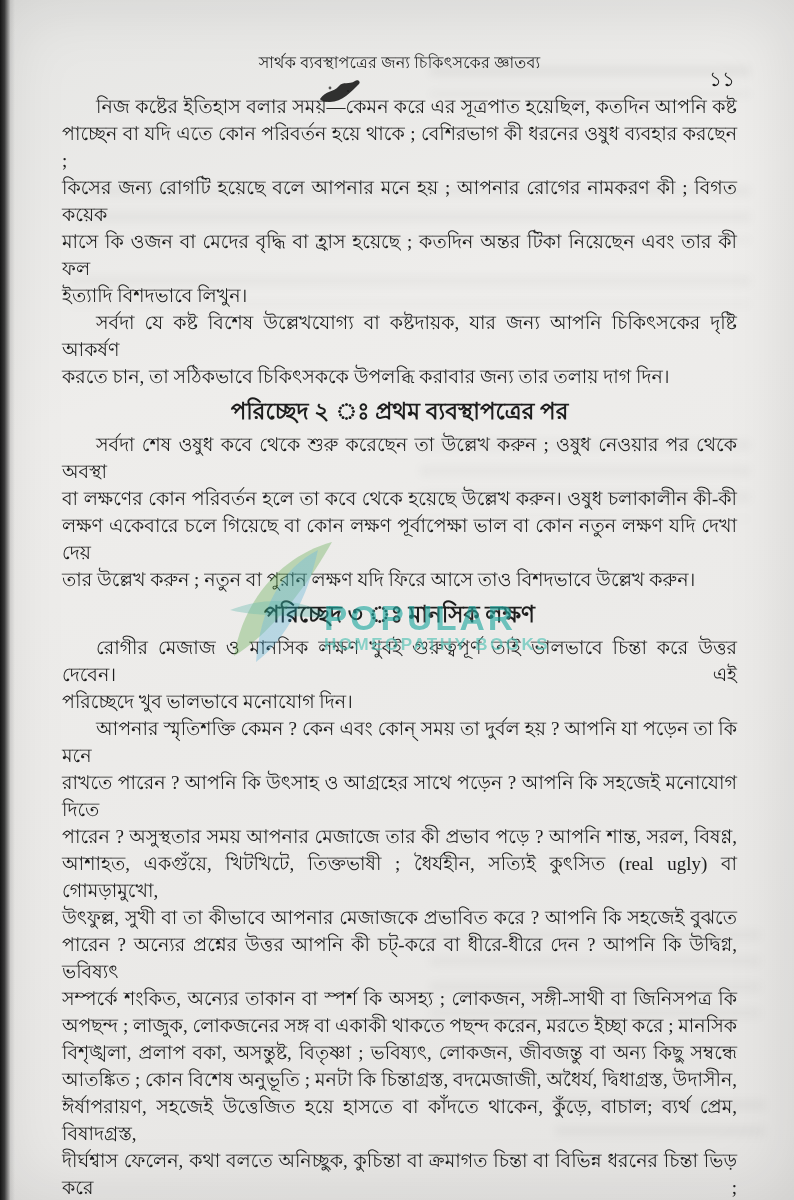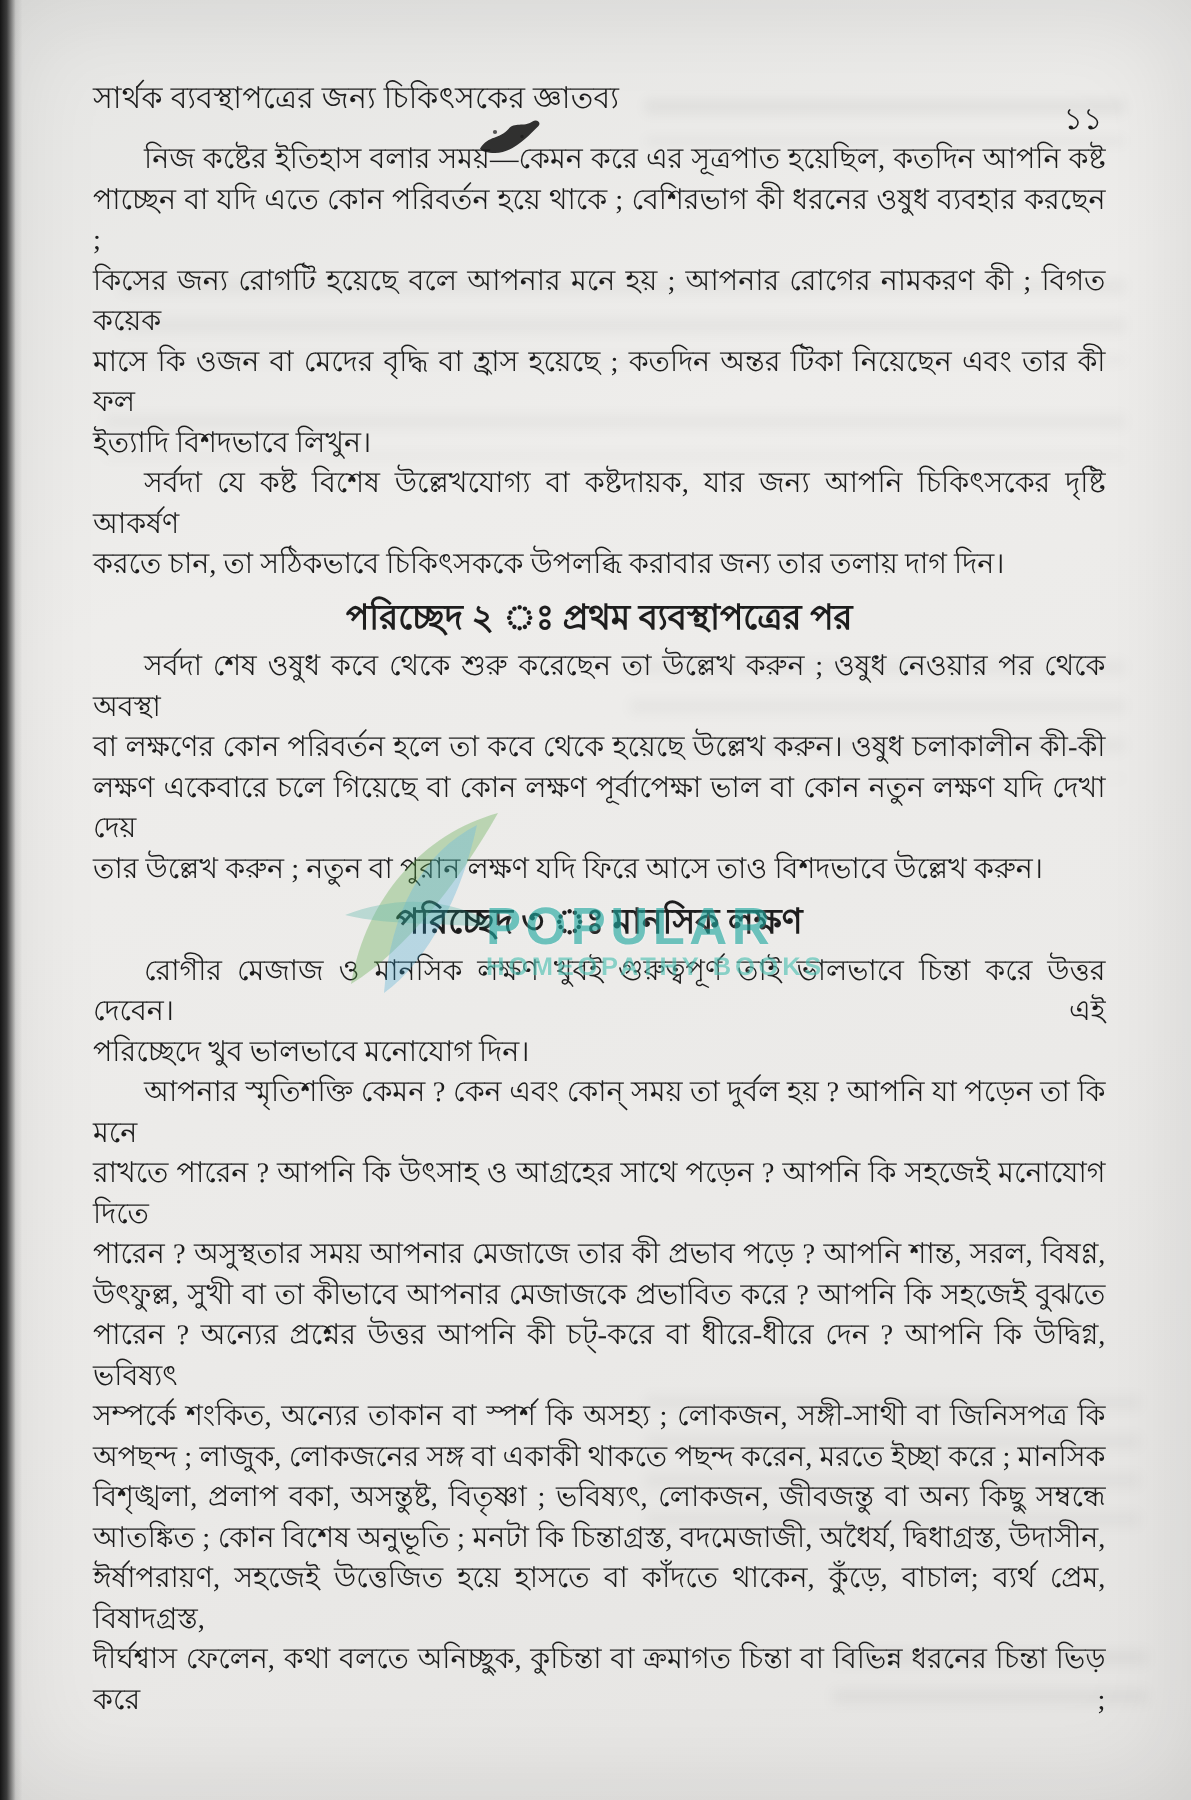--- a/index.html
+++ b/index.html
@@ -11,21 +11,21 @@
     font-family:"Liberation Serif","DejaVu Serif",serif;
     color:#1d1d1d;
   }
   .spine {
     position:absolute; left:0; top:0; bottom:0; width:15px;
     background:linear-gradient(90deg,#141414 0%, #3c3c3c 30%, rgba(140,140,140,0.25) 70%, rgba(140,140,140,0) 100%);
     z-index:5;
   }
   .content { position:absolute; left:62px; right:57px; top:50px; z-index:3; }
   .header { position:relative; height:30px; margin-bottom:13px; }
-  .header-title { font-size:20px; letter-spacing:0.2px; }
+  .header-title { text-align:center; font-size:16px; letter-spacing:0.2px; }
   .page-number { position:absolute; right:2px; top:14px; font-size:20px; }
   .line {
     font-size:19px; line-height:27px;
     text-align:justify; text-align-last:justify;
   }
   .line.indent { text-indent:34px; }
   .line.end { text-align:justify; text-align-last:left; }
   .line.heading {
     text-align:center; text-align-last:center;
     font-weight:700; font-size:23px; margin:8px 0 6px 0;
@@ -103,20 +103,21 @@
         <div class="line indent">রোগীর মেজাজ ও মানসিক লক্ষণ খুবই গুরুত্বপূর্ণ তাই ভালভাবে চিন্তা করে উত্তর দেবেন। এই</div>
 
         <div class="line end">পরিচ্ছেদে খুব ভালভাবে মনোযোগ দিন।</div>
 
         <div class="line indent">আপনার স্মৃতিশক্তি কেমন ? কেন এবং কোন্ সময় তা দুর্বল হয় ? আপনি যা পড়েন তা কি মনে</div>
 
         <div class="line">রাখতে পারেন ? আপনি কি উৎসাহ ও আগ্রহের সাথে পড়েন ? আপনি কি সহজেই মনোযোগ দিতে</div>
 
         <div class="line">পারেন ? অসুস্থতার সময় আপনার মেজাজে তার কী প্রভাব পড়ে ? আপনি শান্ত, সরল, বিষণ্ণ,</div>
 
+        <div class="line">আশাহত, একগুঁয়ে, খিটখিটে, তিক্তভাষী ; ধৈর্যহীন, সত্যিই কুৎসিত (real ugly) বা গোমড়ামুখো,</div>
 
         <div class="line">উৎফুল্ল, সুখী বা তা কীভাবে আপনার মেজাজকে প্রভাবিত করে ? আপনি কি সহজেই বুঝতে</div>
 
         <div class="line">পারেন ? অন্যের প্রশ্নের উত্তর আপনি কী চট্-করে বা ধীরে-ধীরে দেন ? আপনি কি উদ্বিগ্ন, ভবিষ্যৎ</div>
 
         <div class="line">সম্পর্কে শংকিত, অন্যের তাকান বা স্পর্শ কি অসহ্য ; লোকজন, সঙ্গী-সাথী বা জিনিসপত্র কি</div>
 
         <div class="line">অপছন্দ ; লাজুক, লোকজনের সঙ্গ বা একাকী থাকতে পছন্দ করেন, মরতে ইচ্ছা করে ; মানসিক</div>
 
         <div class="line">বিশৃঙ্খলা, প্রলাপ বকা, অসন্তুষ্ট, বিতৃষ্ণা ; ভবিষ্যৎ, লোকজন, জীবজন্তু বা অন্য কিছু সম্বন্ধে</div>

